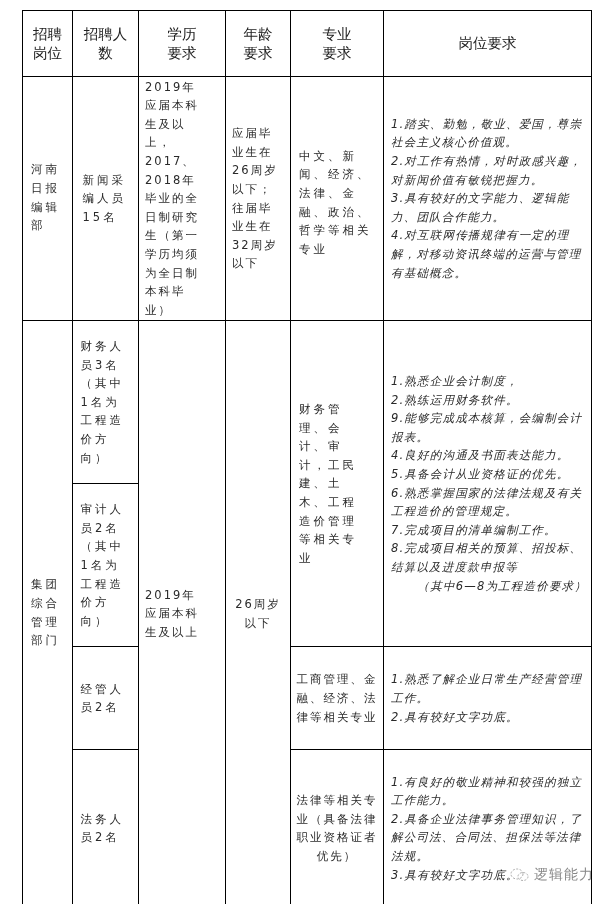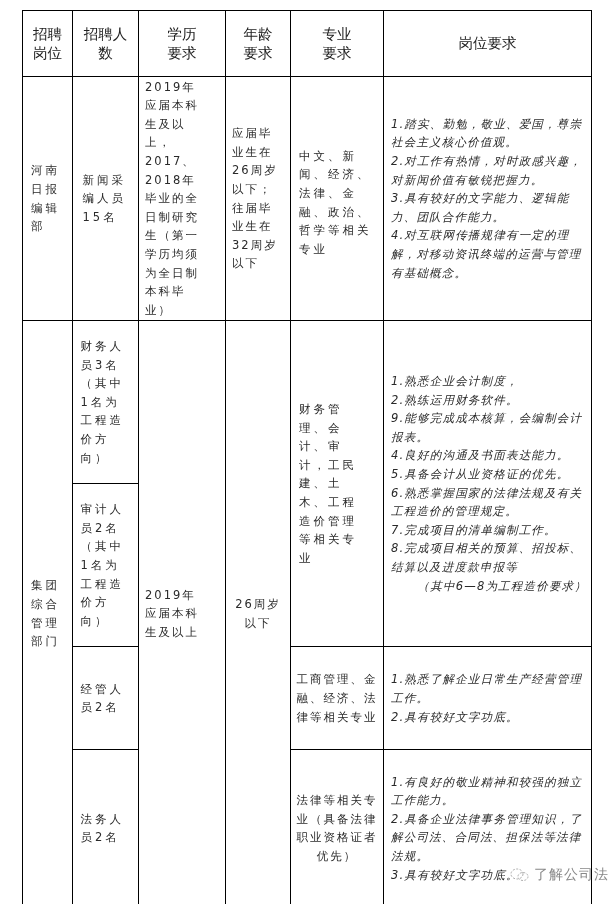--- a/index.html
+++ b/index.html
@@ -4,21 +4,21 @@
 <style>
   html, body { margin: 0; padding: 0; background: #ffffff; }
   body { width: 613px; height: 904px; position: relative; overflow: hidden;
          font-family: "DejaVu Sans", "Liberation Sans", sans-serif; color: #1a1a1a; }
   table.recruit { position: absolute; left: 22px; top: 10px; width: 569px;
                   border-collapse: collapse; table-layout: fixed; }
   table.recruit td, table.recruit th { border: 1.5px solid #000; padding: 0; vertical-align: middle; }
   th { font-weight: normal; font-size: 14.5px; line-height: 19px; text-align: center; color: #222; }
   td { font-size: 11.5px; line-height: 18.6px; color: #2a2a2a; }
   .c { text-align: center; }
-  .narrow { padding: 4px 8px !important; text-align: left; letter-spacing: 3px; }
+  .narrow { padding: 4px 8px !important; text-align: left; letter-spacing: 3px; font-family: Liberation Mono, monospace; }
   .cellc { display: block; margin: 16px auto; text-align: left; letter-spacing: 3px; }
   .req { padding: 0 4px 0 7px !important; letter-spacing: 1.2px; }
   .req div { white-space: normal; font-style: italic; }
   .watermark { position: absolute; left: 510px; top: 866px; font-size: 14px; color: #888;
                display: flex; align-items: center; gap: 4px; letter-spacing: 1px; }
   .wm-icon { width: 20px; height: 14px; }
 </style>
 </head>
 <body>
 
@@ -126,14 +126,14 @@
       </td>
     </tr>
   </tbody>
 </table>
 
 <div class="watermark">
   <svg class="wm-icon" viewBox="0 0 20 14">
     <ellipse cx="7" cy="6" rx="6" ry="5" fill="none" stroke="#aaa" stroke-width="1" stroke-dasharray="2 1.5"></ellipse>
     <ellipse cx="13" cy="8.5" rx="5" ry="4" fill="none" stroke="#aaa" stroke-width="1" stroke-dasharray="2 1.5"></ellipse>
   </svg>
-  <span>了解公司法</span>
+  <span>逻辑能力</span>
 </div>
 
 </body></html>

